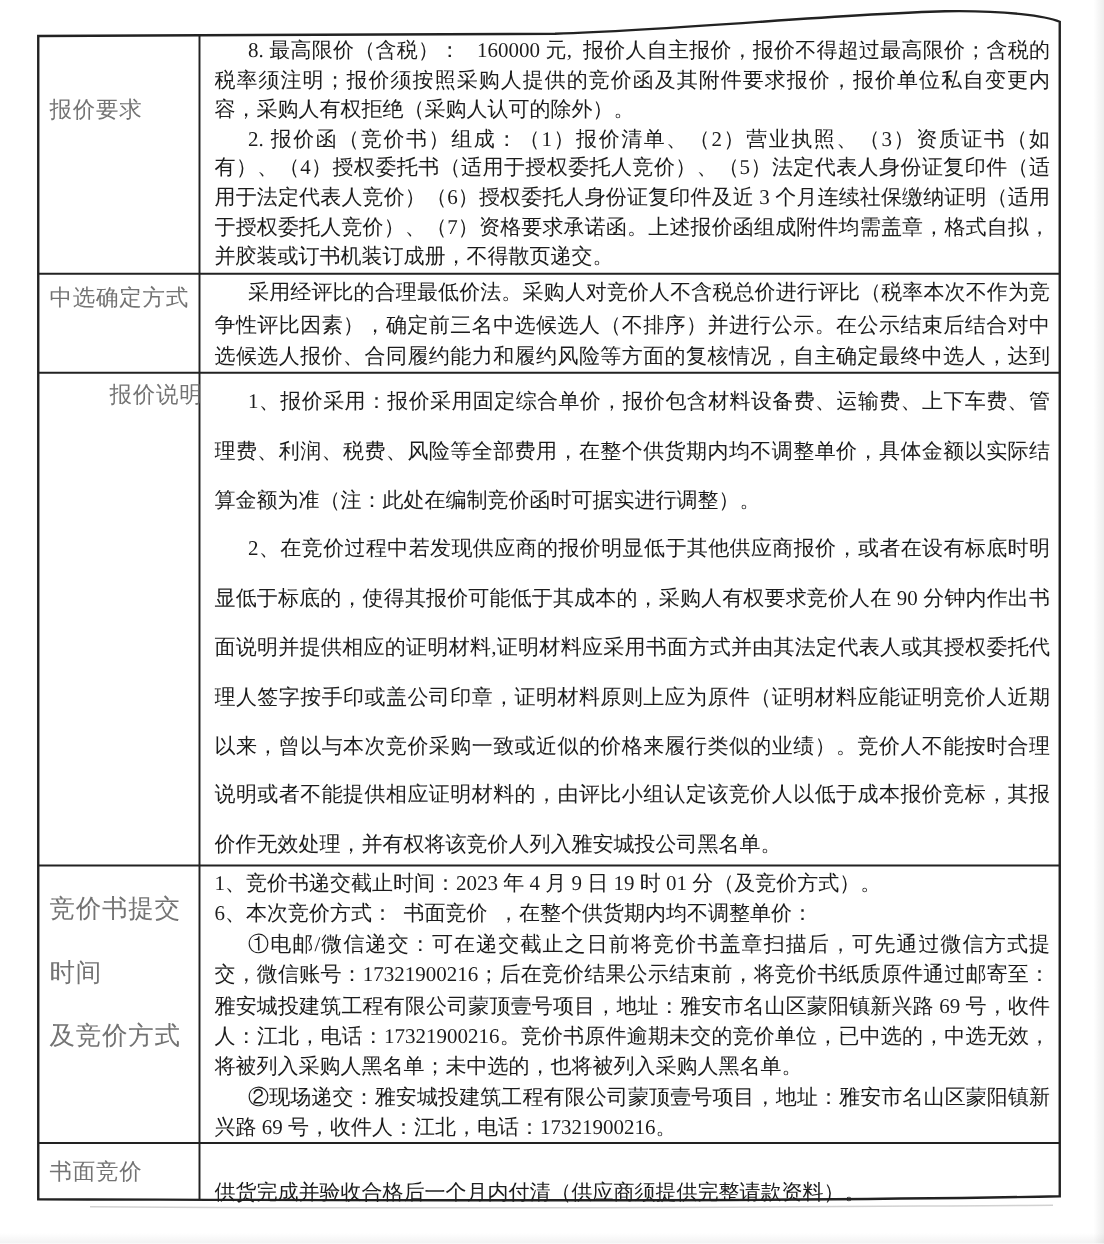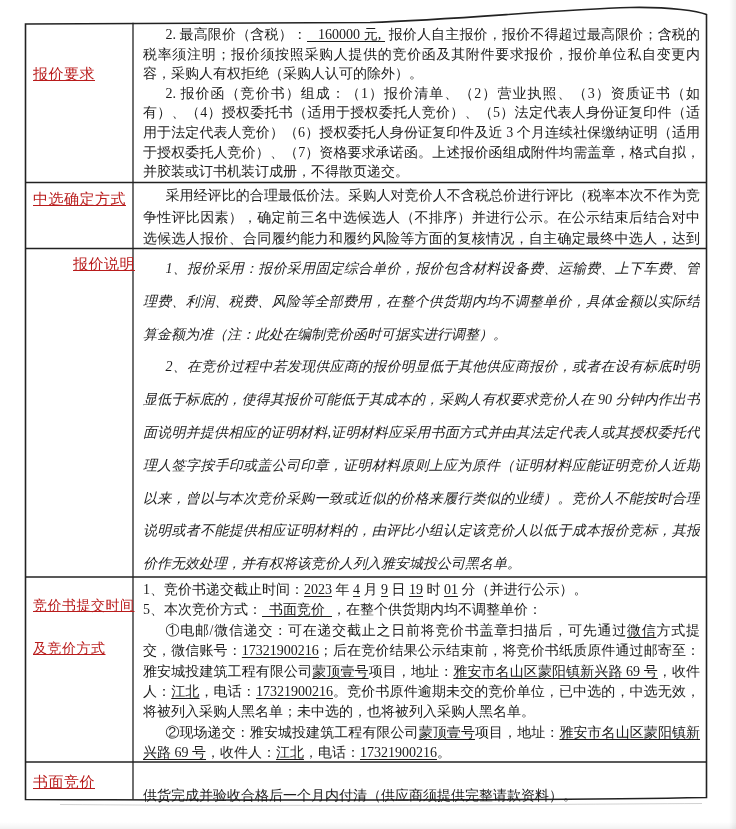--- a/index.html
+++ b/index.html
@@ -6,38 +6,38 @@
   body{
     width:736px;height:829px;position:relative;overflow:hidden;
     background:#ffffff;color:#1a1a1a;
     font-family:"Liberation Serif","DejaVu Serif",serif;
   }
   .page{position:absolute;inset:0;background:#ffffff;}
   .borders-svg{position:absolute;left:0;top:0;width:736px;height:829px;pointer-events:none;}
   .cell{position:absolute;box-sizing:border-box;}
   .label{
     left:33px;width:102px;font-size:15px;line-height:20px;
-    white-space:pre-line;letter-spacing:0.5px;color:#b91c1c;text-decoration:underline;
+    white-space:pre-line;letter-spacing:0.5px;color:#737373;
   }
   .content{
     left:143px;width:557px;font-size:14px;overflow:hidden;color:#1c1c1c;
   }
   .para{margin:0;text-align:justify;}
   .para.indent{text-indent:1.6em;}
-  .u{text-decoration:underline;text-underline-offset:2px;text-decoration-thickness:1px;}
+  .u{text-underline-offset:2px;text-decoration-thickness:1px;}
   
   #content-r1{top:25px;height:156px;line-height:19.6px;}
   #content-r2{top:185px;height:62px;line-height:21.5px;}
-  #content-r3{top:253px;height:322px;line-height:32.8px;font-style:italic;}
+  #content-r3{top:253px;height:322px;line-height:32.8px;}
   #content-r4{top:580px;height:180px;line-height:20.4px;}
   #content-r5{top:786px;height:30px;line-height:20px;}
   #label-r1{top:64px;}
   #label-r2{top:189px;font-size:15px;}
   #label-r3{top:254px;text-align:right;}
-  #label-r4{top:585px;font-size:14px;line-height:42.5px;}
+  #label-r4{top:585px;font-size:17px;line-height:42.5px;}
   #label-r5{top:772px;}
   
   .edge-right{position:absolute;top:0;right:0;width:7px;height:100%;
     background:linear-gradient(to right, rgba(0,0,0,0), rgba(0,0,0,0.07));}
   .edge-bottom{position:absolute;left:0;bottom:0;width:100%;height:7px;
     background:linear-gradient(to bottom, rgba(0,0,0,0), rgba(0,0,0,0.05));}
 </style>
 </head>
 <body>
 
@@ -53,40 +53,40 @@
     <line x1="25.5" y1="182.5" x2="706.5" y2="182.5" stroke="#222222" stroke-width="1.3"></line>
     <line x1="25.5" y1="248.5" x2="706.5" y2="248.5" stroke="#222222" stroke-width="1.3"></line>
     <line x1="25.5" y1="577" x2="706.5" y2="577" stroke="#222222" stroke-width="1.3"></line>
     <line x1="25.5" y1="762" x2="706.5" y2="762" stroke="#222222" stroke-width="1.3"></line>
 
     <path d="M60 804.5 C300 806.5 520 804.5 702 803.5" fill="none" stroke="#999999" stroke-width="1" opacity="0.45"></path>
   </svg>
 
   <div class="cell label" id="label-r1">报价要求</div>
   <div class="cell content" id="content-r1">
-      <p class="para indent"><span>2. 最高限价（含税）：</span><span class="u">&nbsp;&nbsp;&nbsp;160000 元,&nbsp;</span><span> 报价人自主报价，报价不得超过最高限价；含税的税率须注明；报价须按照采购人提供的竞价函及其附件要求报价，报价单位私自变更内容，采购人有权拒绝（采购人认可的除外）。</span></p>
+      <p class="para indent"><span>8. 最高限价（含税）：</span><span class="u">&nbsp;&nbsp;&nbsp;160000 元,&nbsp;</span><span> 报价人自主报价，报价不得超过最高限价；含税的税率须注明；报价须按照采购人提供的竞价函及其附件要求报价，报价单位私自变更内容，采购人有权拒绝（采购人认可的除外）。</span></p>
       <p class="para indent"><span>2. 报价函（竞价书）组成：（1）报价清单、（2）营业执照、（3）资质证书（如有）、（4）授权委托书（适用于授权委托人竞价）、（5）法定代表人身份证复印件（适用于法定代表人竞价）（6）授权委托人身份证复印件及近 3 个月连续社保缴纳证明（适用于授权委托人竞价）、（7）资格要求承诺函。上述报价函组成附件均需盖章，格式自拟，并胶装或订书机装订成册，不得散页递交。</span></p>
     </div>
 
   <div class="cell label" id="label-r2">中选确定方式</div>
   <div class="cell content" id="content-r2">
       <p class="para indent"><span>采用经评比的合理最低价法。采购人对竞价人不含税总价进行评比（税率本次不作为竞争性评比因素），确定前三名中选候选人（不排序）并进行公示。在公示结束后结合对中选候选人报价、合同履约能力和履约风险等方面的复核情况，自主确定最终中选人，达到优质采购的目的。</span></p>
     </div>
 
   <div class="cell label" id="label-r3">报价说明</div>
   <div class="cell content" id="content-r3">
       <p class="para indent"><span>1、报价采用：报价采用固定综合单价，报价包含材料设备费、运输费、上下车费、管理费、利润、税费、风险等全部费用，在整个供货期内均不调整单价，具体金额以实际结算金额为准（注：此处在编制竞价函时可据实进行调整）。</span></p>
       <p class="para indent"><span>2、在竞价过程中若发现供应商的报价明显低于其他供应商报价，或者在设有标底时明显低于标底的，使得其报价可能低于其成本的，采购人有权要求竞价人在 90 分钟内作出书面说明并提供相应的证明材料,证明材料应采用书面方式并由其法定代表人或其授权委托代理人签字按手印或盖公司印章，证明材料原则上应为原件（证明材料应能证明竞价人近期以来，曾以与本次竞价采购一致或近似的价格来履行类似的业绩）。竞价人不能按时合理说明或者不能提供相应证明材料的，由评比小组认定该竞价人以低于成本报价竞标，其报价作无效处理，并有权将该竞价人列入雅安城投公司黑名单。</span></p>
     </div>
 
   <div class="cell label" id="label-r4">竞价书提交时间
 及竞价方式</div>
   <div class="cell content" id="content-r4">
-      <p class="para"><span>1、竞价书递交截止时间：</span><span class="u">2023</span><span> 年 </span><span class="u">4</span><span> 月 </span><span class="u">9</span><span> 日 </span><span class="u">19</span><span> 时 </span><span class="u">01</span><span> 分（并进行公示）。</span></p>
-      <p class="para"><span>5、本次竞价方式：</span><span class="u">&nbsp;&nbsp;书面竞价&nbsp;&nbsp;</span><span>，在整个供货期内均不调整单价：</span></p>
+      <p class="para"><span>1、竞价书递交截止时间：</span><span class="u">2023</span><span> 年 </span><span class="u">4</span><span> 月 </span><span class="u">9</span><span> 日 </span><span class="u">19</span><span> 时 </span><span class="u">01</span><span> 分（及竞价方式）。</span></p>
+      <p class="para"><span>6、本次竞价方式：</span><span class="u">&nbsp;&nbsp;书面竞价&nbsp;&nbsp;</span><span>，在整个供货期内均不调整单价：</span></p>
       <p class="para indent"><span>①电邮/微信递交：可在递交截止之日前将竞价书盖章扫描后，可先通过</span><span class="u">微信</span><span>方式提交，微信账号：</span><span class="u">17321900216</span><span>；后在竞价结果公示结束前，将竞价书纸质原件通过邮寄至：雅安城投建筑工程有限公司</span><span class="u">蒙顶壹号</span><span>项目，地址：</span><span class="u">雅安市名山区蒙阳镇新兴路 69 号</span><span>，收件人：</span><span class="u">江北</span><span>，电话：</span><span class="u">17321900216</span><span>。竞价书原件逾期未交的竞价单位，已中选的，中选无效，将被列入采购人黑名单；未中选的，也将被列入采购人黑名单。</span></p>
       <p class="para indent"><span>②现场递交：雅安城投建筑工程有限公司</span><span class="u">蒙顶壹号</span><span>项目，地址：</span><span class="u">雅安市名山区蒙阳镇新兴路 69 号</span><span>，收件人：</span><span class="u">江北</span><span>，电话：</span><span class="u">17321900216</span><span>。</span></p>
     </div>
 
   <div class="cell label" id="label-r5">书面竞价</div>
   <div class="cell content" id="content-r5">
       <p class="para"><span>供货完成并验收合格后一个月内付清（供应商须提供完整请款资料）。</span></p>
     </div>
 
   <div class="edge-right"></div>

